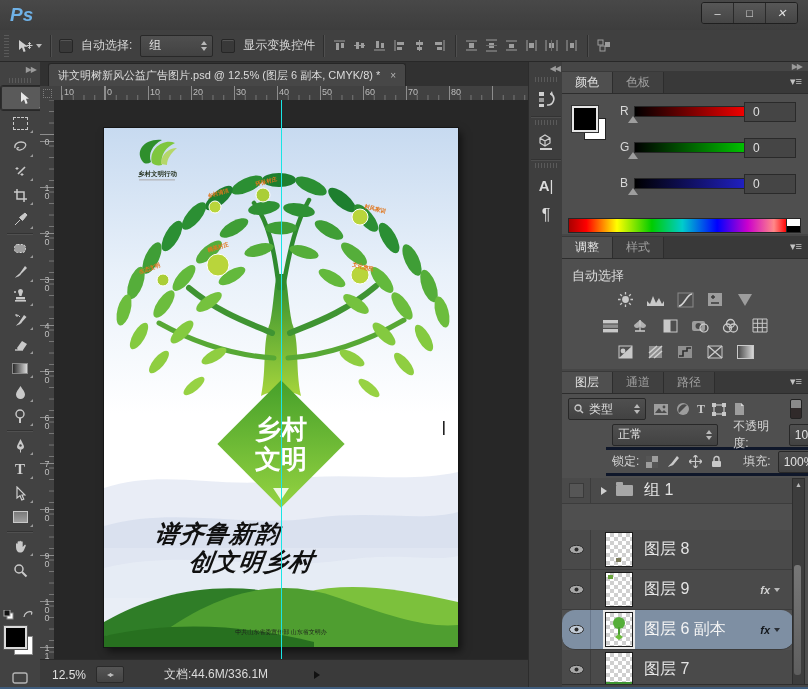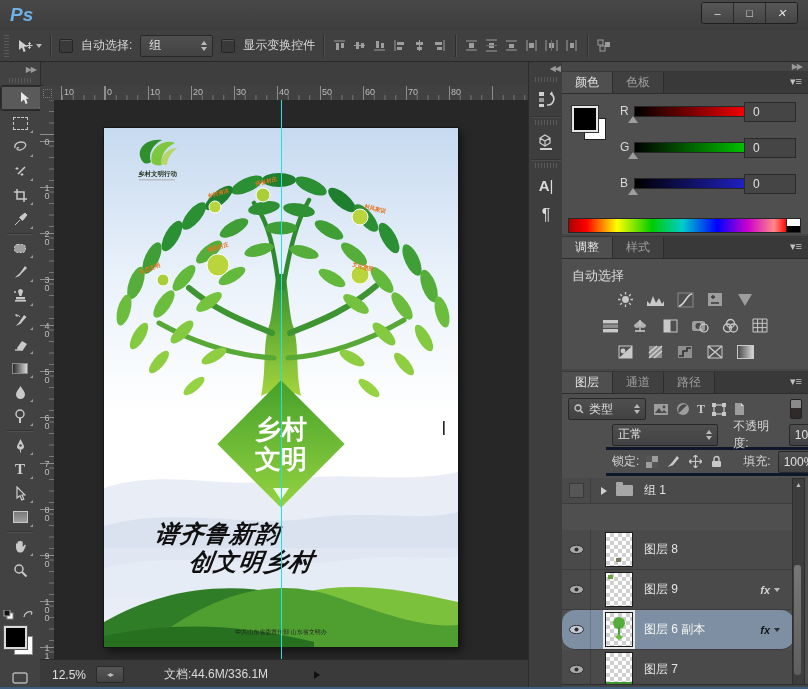--- a/index.html
+++ b/index.html
@@ -91,21 +91,21 @@
   .lockicons{display:flex;gap:9px;align-items:center;color:#c9c9c9;}
   .lrowsep{border-bottom:3px solid #0f172a;margin-left:44px;}
   .lrow{position:absolute;left:0;width:232px;background:#4a4a4a;border-bottom:1px solid #3c3c3c;display:flex;align-items:center;}
   .lrow.selrow{background:#7e8fa3;border-radius:13px;}
   .eyecol{width:28px;align-self:stretch;border-right:1px solid #3c3c3c;display:flex;align-items:center;justify-content:center;}
   .thumb{width:26px;height:33px;margin-left:14px;border:1px solid #1c1c1c;background:
     linear-gradient(45deg,#cfcfcf 25%,transparent 25%,transparent 75%,#cfcfcf 75%),
     linear-gradient(45deg,#cfcfcf 25%,transparent 25%,transparent 75%,#cfcfcf 75%),#fff;
     background-size:8px 8px;background-position:0 0,4px 4px;position:relative;}
   .selrow .thumb{outline:2px solid #e8e8e8;}
-  .lname{margin-left:11px;color:#e4e4e4;font-size:12px;white-space:nowrap;}
+  .lname{margin-left:11px;color:#e4e4e4;font-size:16px;white-space:nowrap;}
   .selrow .lname{color:#f4f4f4;}
   .fxwrap{margin-left:auto;margin-right:14px;display:flex;align-items:center;gap:4px;color:#d0d0d0;font-style:italic;font-weight:bold;font-size:11px;}
   .gtri{width:0;height:0;}
   .tri-r{border-top:4px solid transparent;border-bottom:4px solid transparent;border-left:6px solid #cfcfcf;}
   .tri-dn{border-left:4px solid transparent;border-right:4px solid transparent;border-top:6px solid #cfcfcf;}
   .folder{width:17px;height:11px;background:#a7a7a7;position:relative;border-radius:1px;}
   .folder::before{content:"";position:absolute;left:0;top:-3px;width:7px;height:3px;background:#a7a7a7;border-radius:1px 1px 0 0;}
   .lscroll{position:absolute;right:3px;width:11px;background:#3d3d3d;border:1px solid #2e2e2e;}
   .lthumbbar{position:absolute;left:1px;width:7px;background:linear-gradient(#777,#5e5e5e);border-radius:3px;}
   .sarrow{position:absolute;left:2px;font-size:7px;color:#bbb;}
@@ -362,20 +362,26 @@
         </svg></span>
     <div class="fgbg" style="position:absolute;left:4px;top:560px">
       <span class="bgc"></span>
       <span class="fgc"></span>
     </div>
     <span class="mini" style="left:12px;top:610px"><svg width="16" height="12">
           <rect x="1" y="1" width="14" height="10" rx="2" fill="none" stroke="#b5b5b5" stroke-width="1.4"></rect>
         </svg></span>
   </div>
 
+  <div class="tabbar">
+    <div class="doctab">
+      <span>讲文明树新风公益广告图片.psd @ 12.5% (图层 6 副本, CMYK/8) *</span>
+      <span class="x">×</span>
+    </div>
+  </div>
 
   <div class="rcorner"></div>
   <div class="hruler">
     <span class="rnum" style="left:10px;top:1px">10</span>
     <span class="rnum" style="left:53px;top:1px">0</span>
     <span class="rnum" style="left:96px;top:1px">10</span>
     <span class="rnum" style="left:139px;top:1px">20</span>
     <span class="rnum" style="left:182px;top:1px">30</span>
     <span class="rnum" style="left:225px;top:1px">40</span>
     <span class="rnum" style="left:268px;top:1px">50</span>

